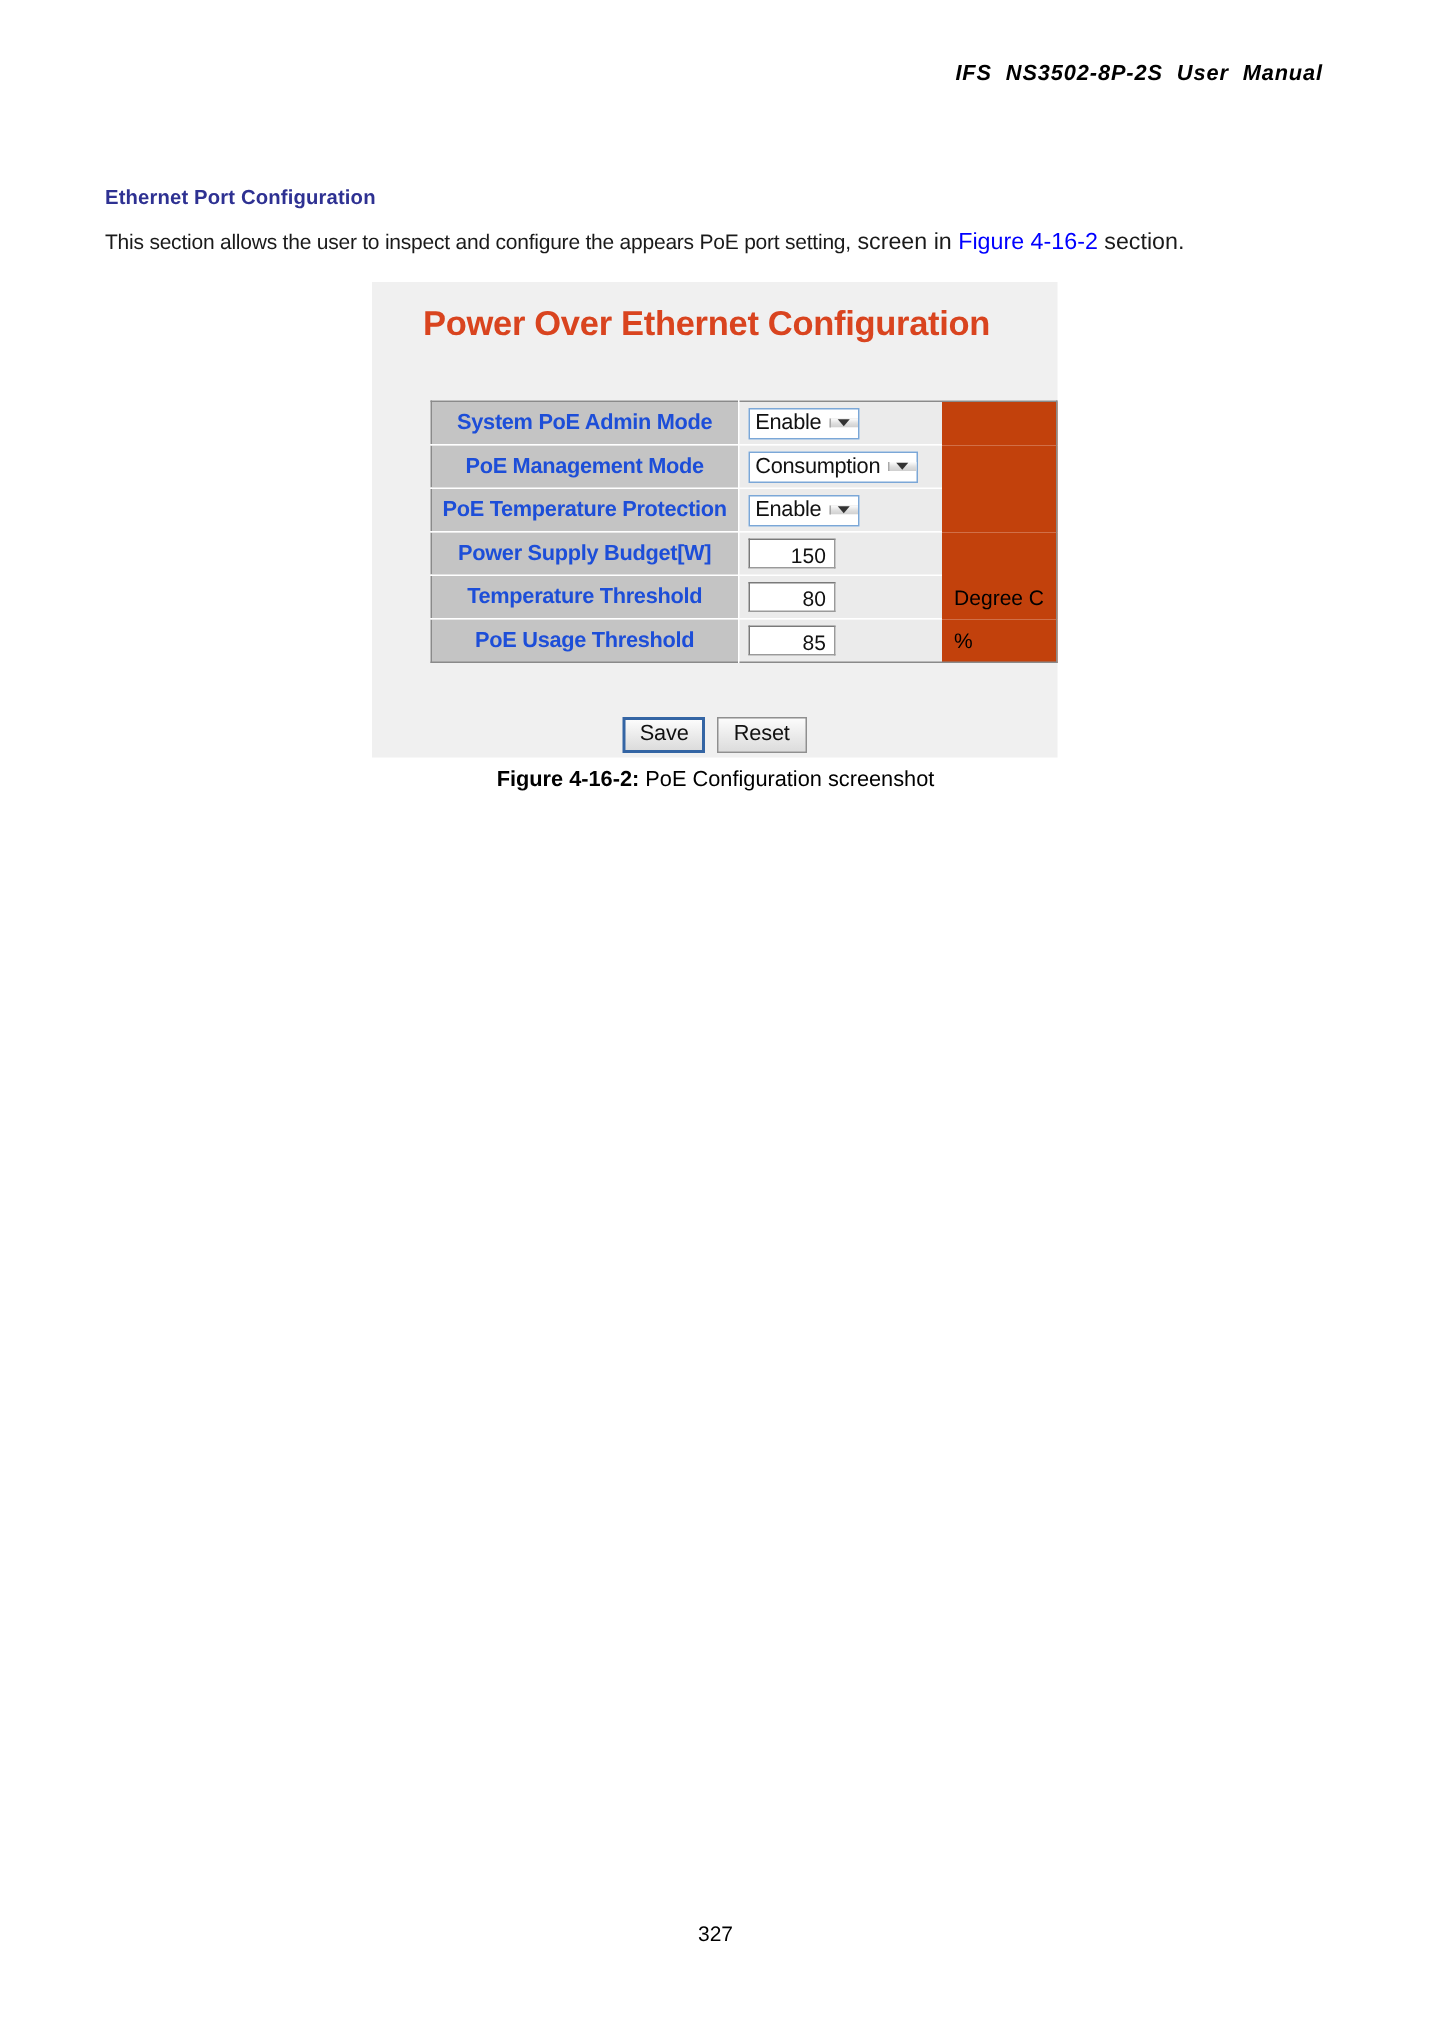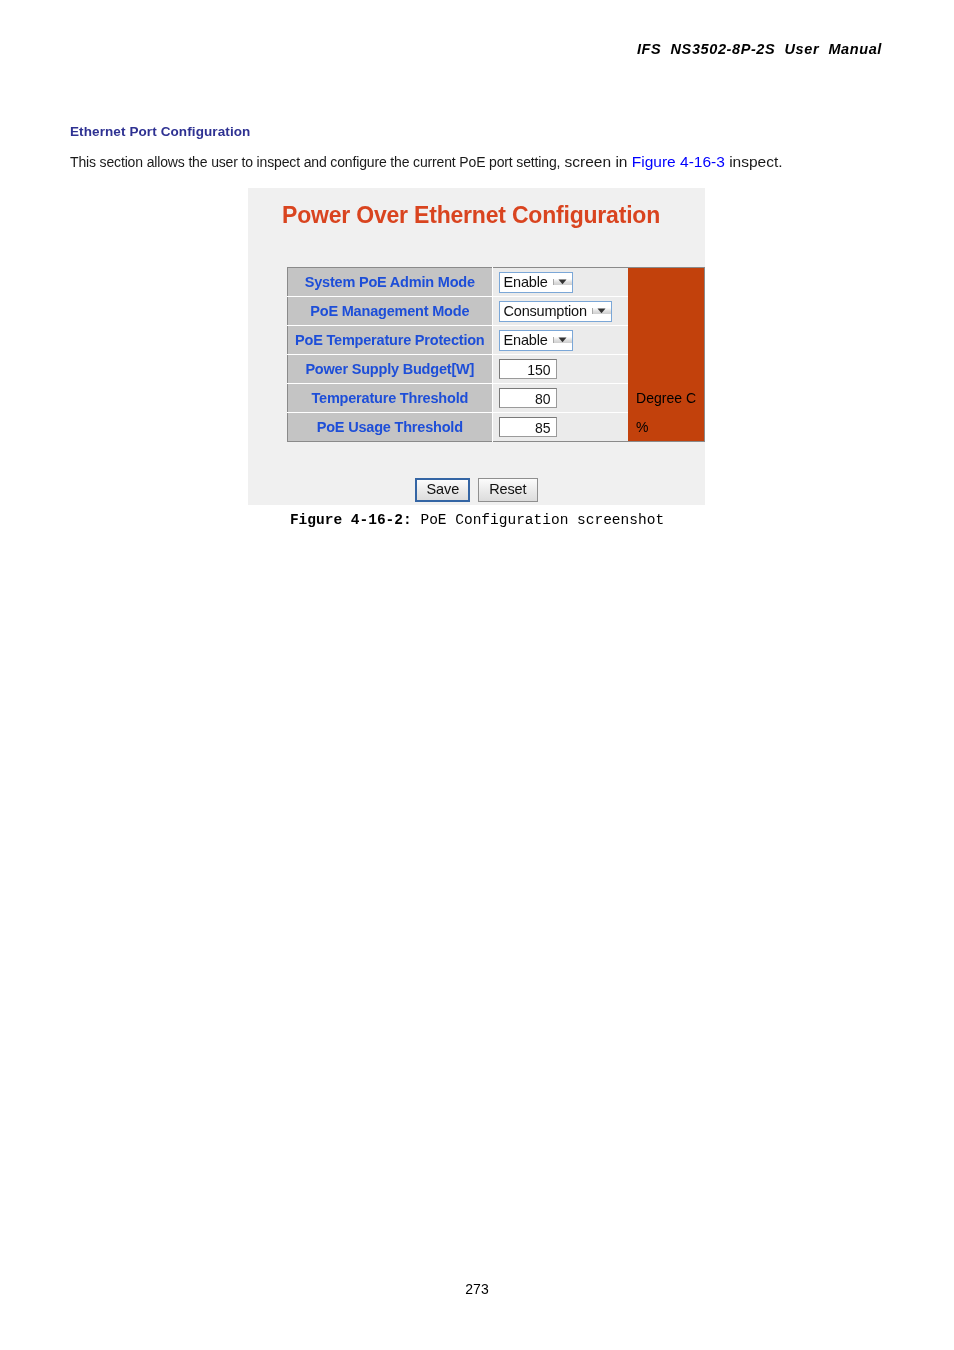--- a/index.html
+++ b/index.html
@@ -203,21 +203,20 @@
 
   
   .caption {
     position: absolute;
     top: 512px;
     left: 0;
     width: 954px;
     text-align: center;
     font-size: 14.5px;
     color: #000000;
-    font-family: Liberation Mono, monospace;
   }
   .caption b { font-weight: bold; }
 
   
   .page-number {
     position: absolute;
     top: 1281px;
     left: 0;
     width: 954px;
     text-align: center;
@@ -226,21 +225,21 @@
   }
 </style>
 </head>
 <body>
 
 <div class="page-header">IFS  NS3502-8P-2S  User  Manual</div>
 
 <div class="section-heading">Ethernet Port Configuration</div>
 
 <div class="intro">
-  <span class="lead">This section allows the user to inspect and configure the current PoE port setting,</span><span class="alt">&nbsp;</span><span class="alt">screen in</span><span class="alt">&nbsp;</span><span class="figlink">Figure 4-16-3</span><span class="alt">&nbsp;</span><span class="alt">inspect.</span>
+  <span class="lead">This section allows the user to inspect and configure the appears PoE port setting,</span><span class="alt">&nbsp;</span><span class="alt">screen in</span><span class="alt">&nbsp;</span><span class="figlink">Figure 4-16-2</span><span class="alt">&nbsp;</span><span class="alt">section.</span>
 </div>
 
 <div class="shot">
 
   <div class="shot-title">Power Over Ethernet Configuration</div>
 
   <table class="cfg-table">
     <tbody>
 
       <tr>
@@ -318,13 +317,13 @@
     <span class="btn focused">Save</span><span class="btn">Reset</span>
   </div>
 
 </div>
 
 <div class="caption">
   <b>Figure 4-16-2:</b>
   <span>PoE Configuration screenshot</span>
 </div>
 
-<div class="page-number">273</div>
+<div class="page-number">327</div>
 
 </body></html>

